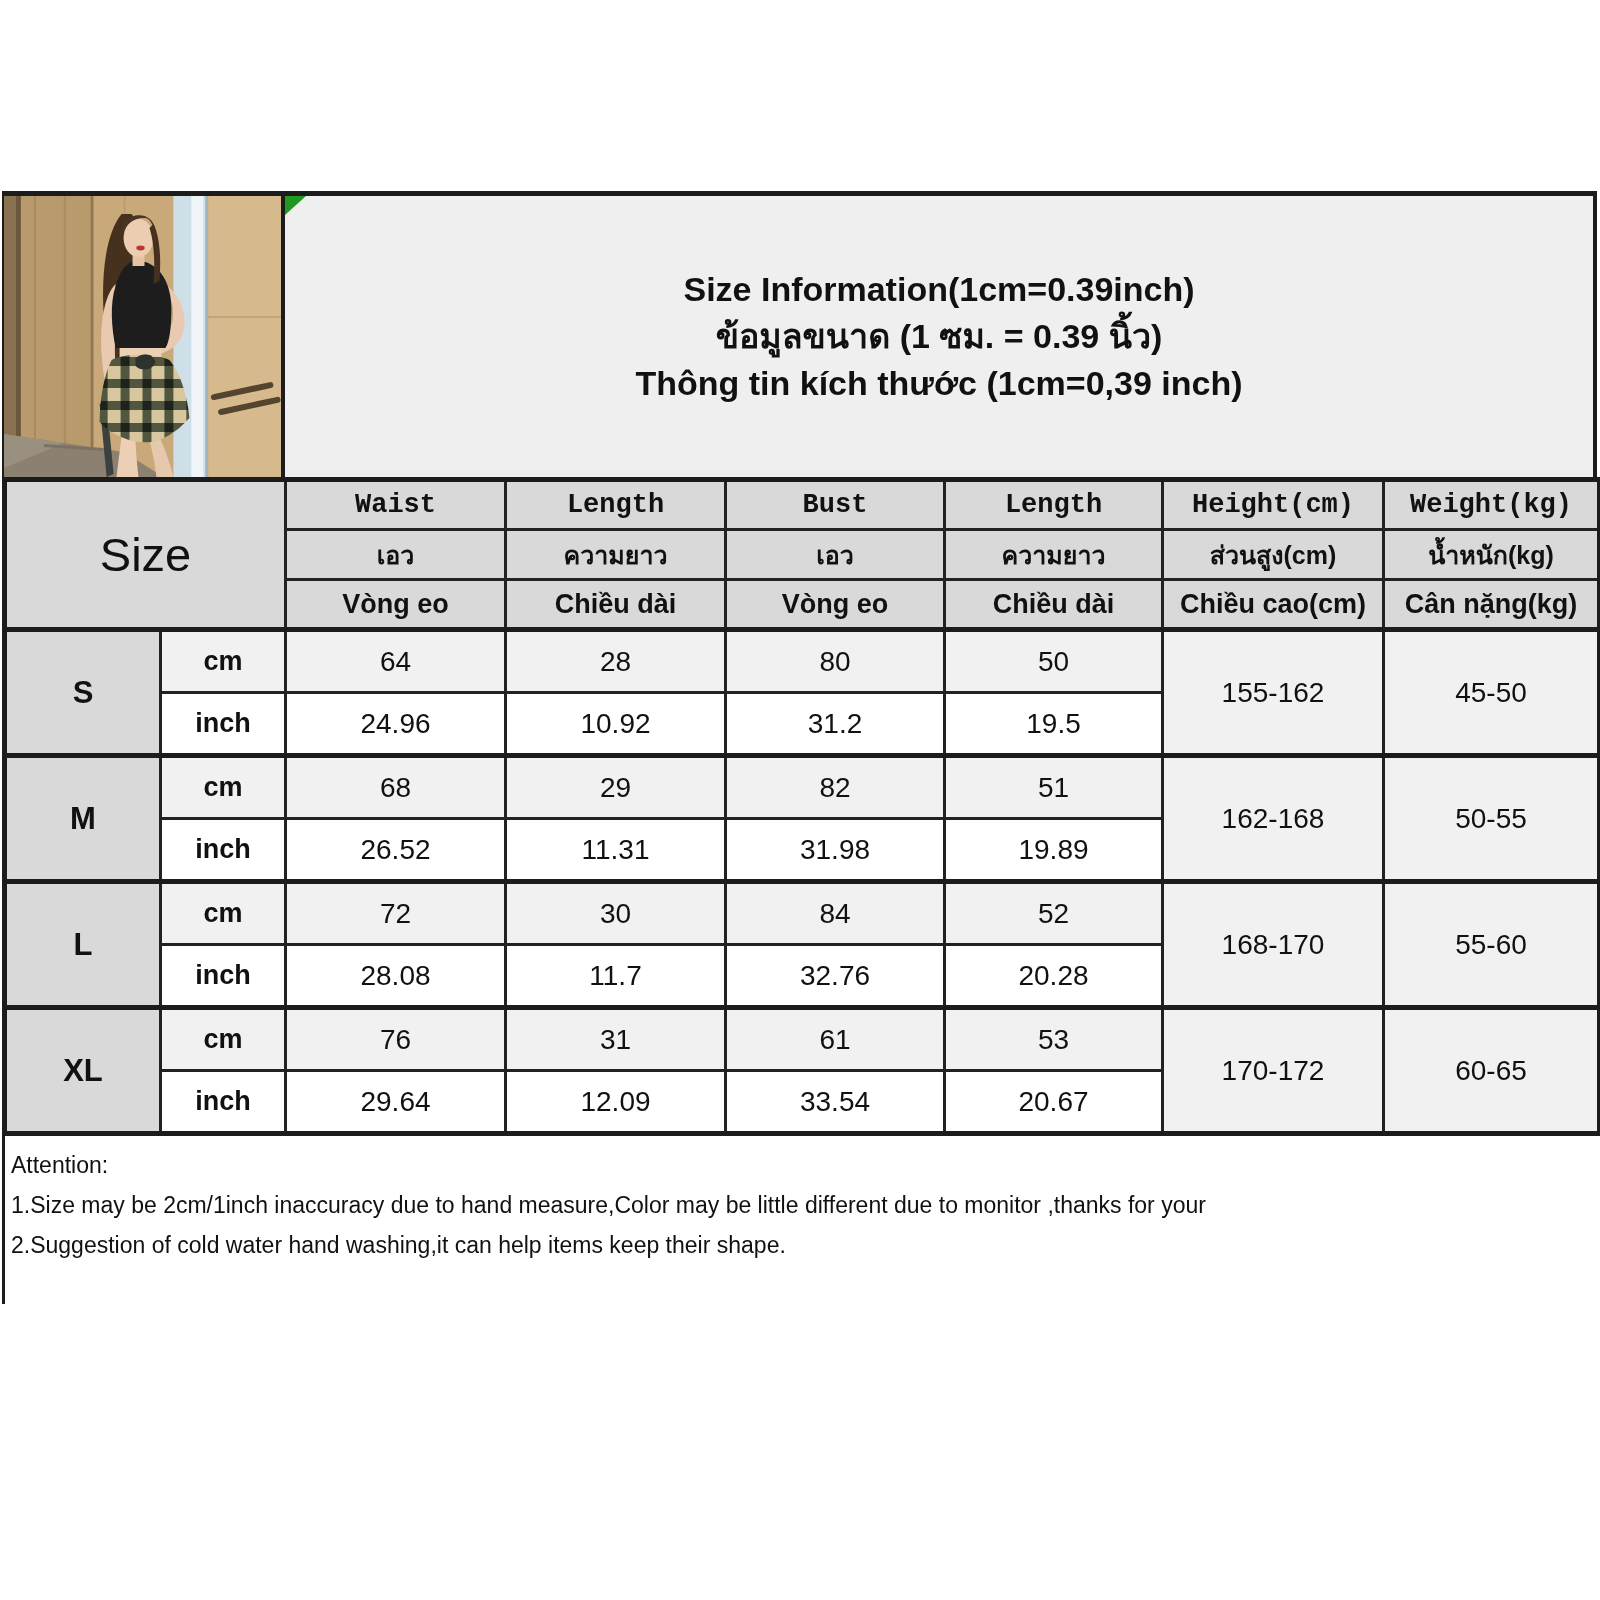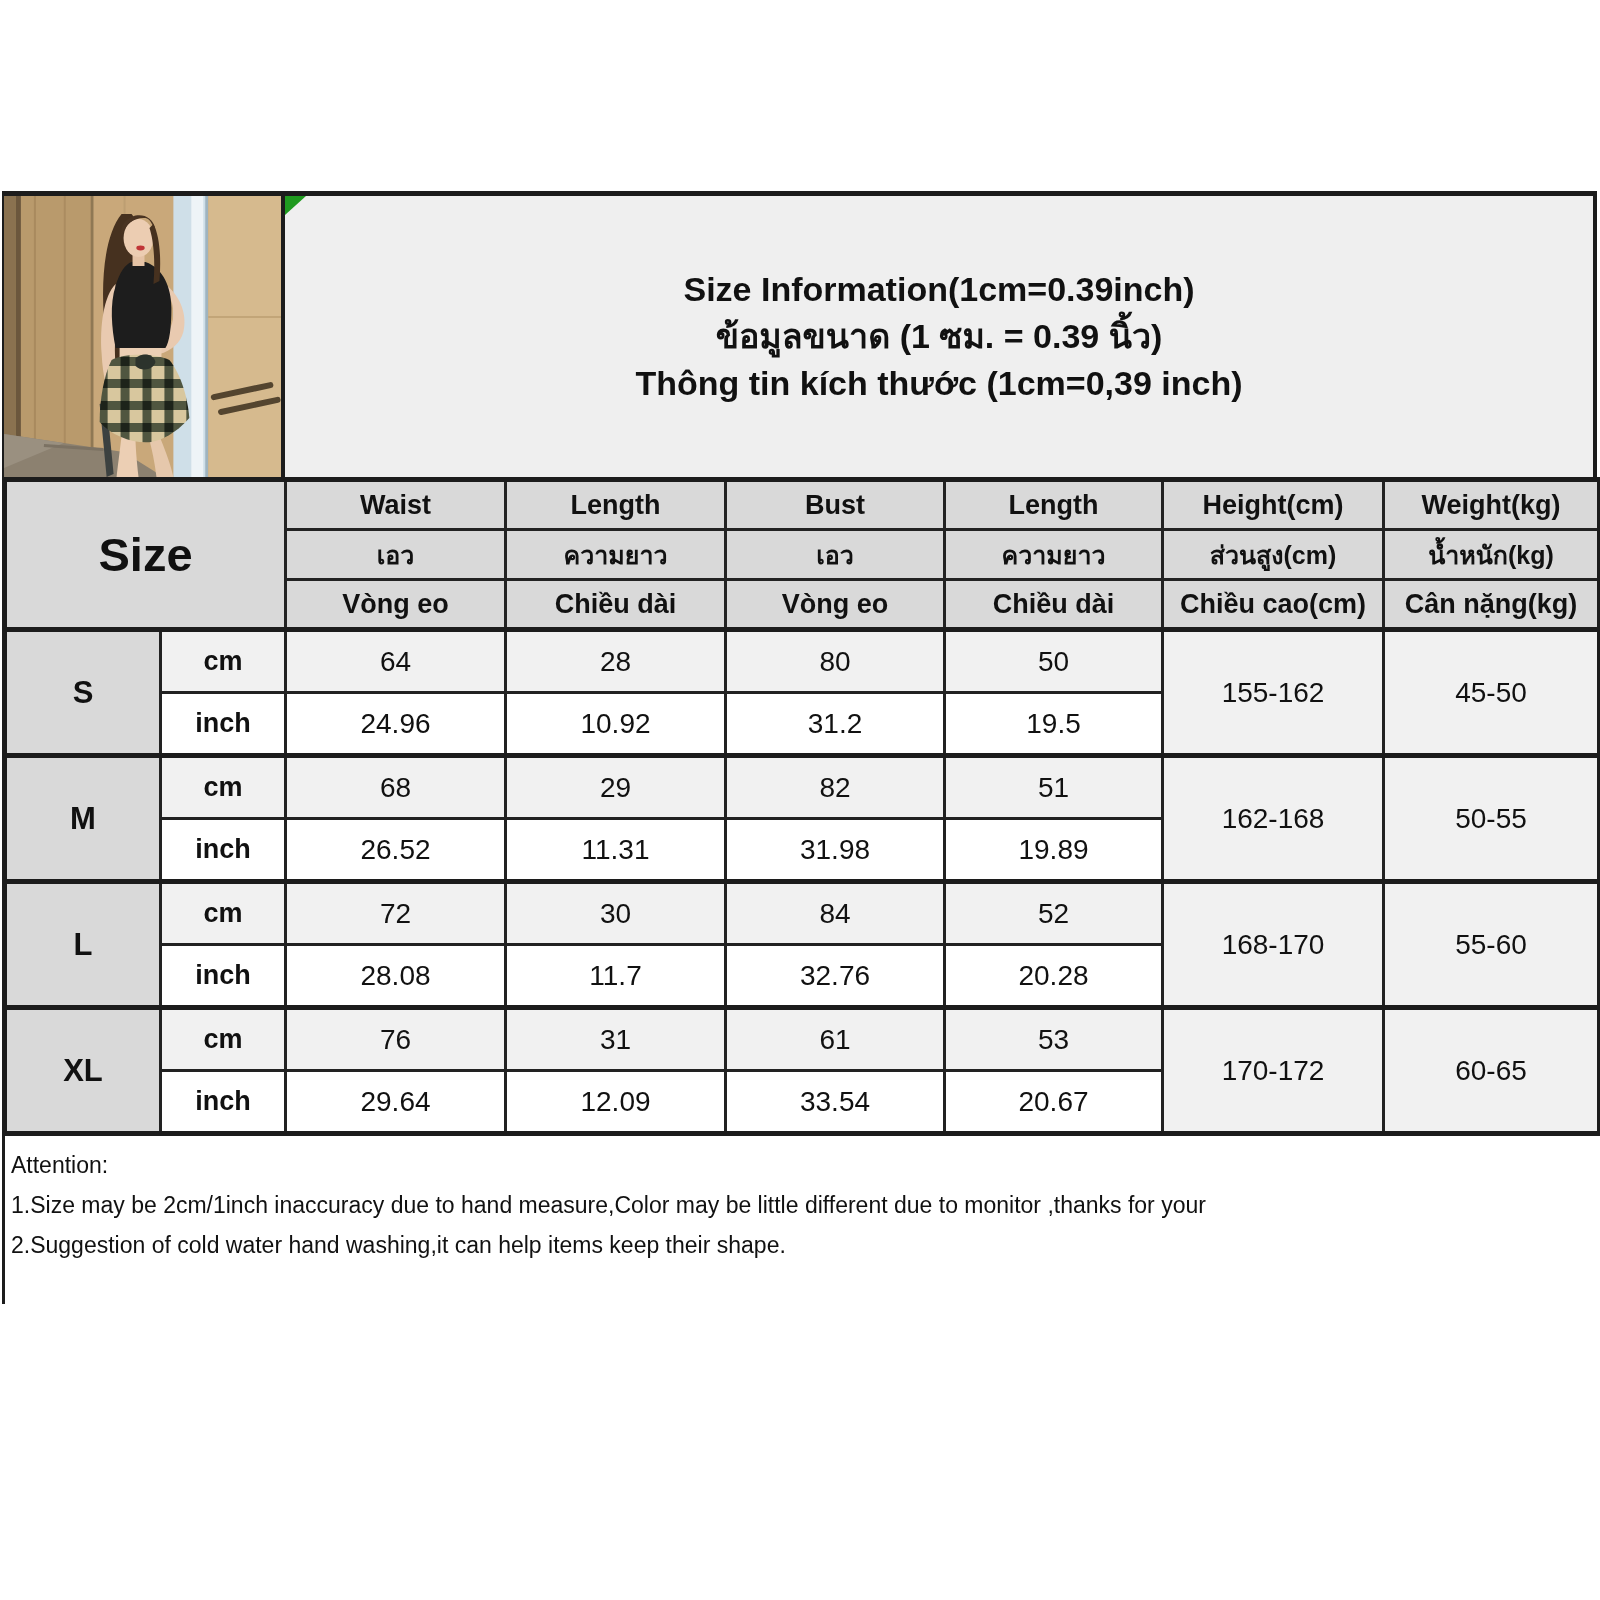--- a/index.html
+++ b/index.html
@@ -17,23 +17,23 @@
                    clip-path:polygon(0 0,100% 0,0 100%); }
   .t-line { font-weight:bold; font-size:34px; line-height:47px; text-align:center; letter-spacing:0; }
 
   
   table.size-table { width:1595px; table-layout:fixed; border-collapse:collapse;
                      border:5px solid #1c1c1c; }
   .size-table th, .size-table td { border:3px solid #222; text-align:center; vertical-align:middle;
                                    overflow:hidden; white-space:nowrap; }
   .size-table thead tr { height:50px; }
   .size-table tbody tr { height:63px; }
-  th.size-big { background:#d9d9d9; font-size:47px; font-weight:bold; }
+  th.size-big { background:#d9d9d9; font-size:47px; font-weight:normal; }
   th.h-en, th.h-th, th.h-vi { background:#d9d9d9; font-weight:bold; }
-  th.h-en { font-size:27px; }
+  th.h-en { font-size:27px;font-family:Liberation Mono, monospace; }
   th.h-th { font-size:25px; }
   th.h-vi { font-size:27px; }
   td.size-label { background:#d9d9d9; font-weight:bold; font-size:31px; }
   td.unit { font-weight:bold; font-size:27px; }
   td.val { font-size:28px; }
   td.range { font-size:28px; background:#f1f1f1; }
   tr.cm-row td { background:#f1f1f1;margin-left:14px; }
   tr.cm-row td.size-label { background:#d9d9d9; }
   tr.inch-row td { background:#ffffff; }
   tr.group-start td { border-top:5px solid #1c1c1c; }

